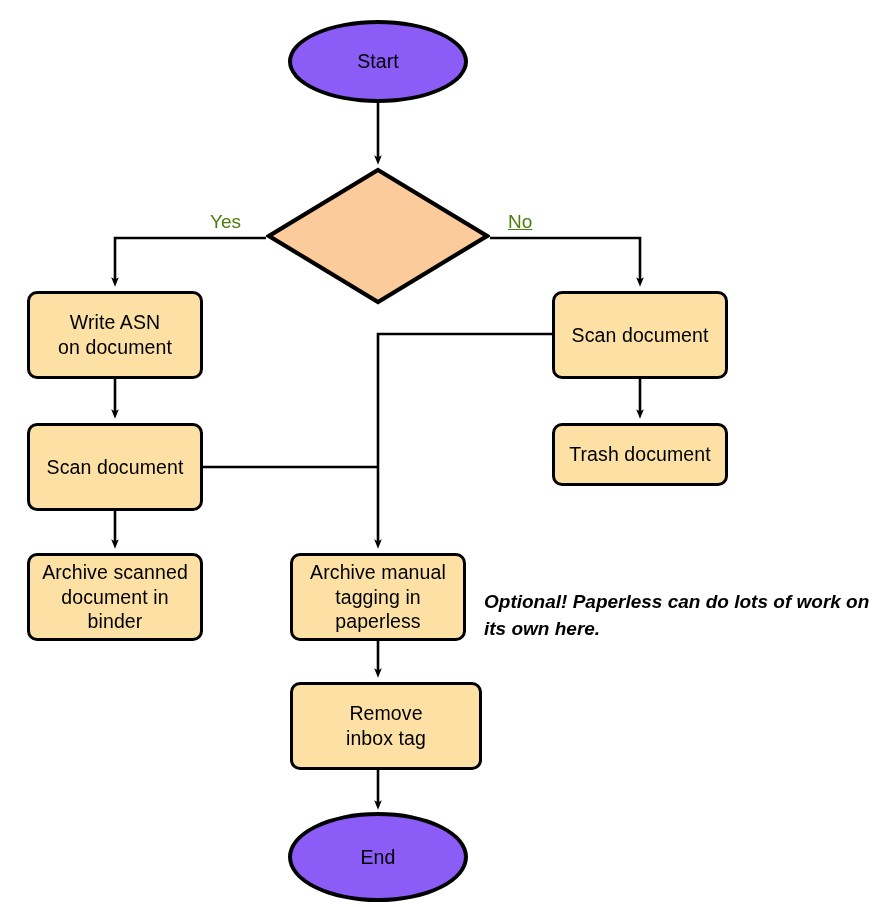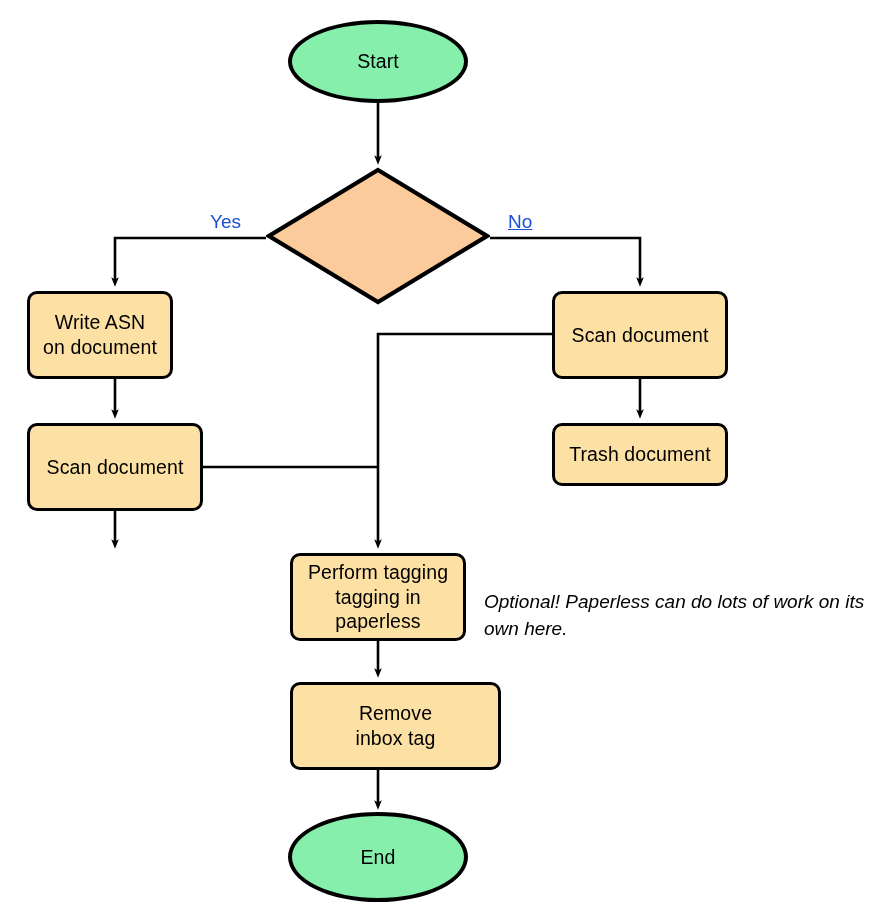--- a/index.html
+++ b/index.html
@@ -45,26 +45,26 @@
     border-radius: 10px;
     background: #fce0a4;
   }
   .node-decision {
     background: transparent;
     border: none;
   }
   .node-terminator {
     border: 4px solid #000000;
     border-radius: 50%;
-    background: #86efac;
+    background: #8b5cf6;
     justify-content: center;
   }
   .edge-label {
     position: absolute;
-    color: #1d4ed8;
+    color: #4d7c0f;
     font-size: 19px;
     line-height: 1;
     white-space: nowrap;
   }
   .note {
     position: absolute;
     color: #000000;
     font-style: italic;
     font-size: 19px;
     line-height: 1.42;
@@ -113,48 +113,53 @@
 
   <div class="node node-decision" style="left:266px; top:167px; width:224px; height:138px;">
     <svg width="224" height="138" viewBox="0 0 224 138" style="position:absolute; left:0; top:0;" aria-hidden="true">
       <polygon points="112,3 221,69 112,135 3,69" fill="#fbcb9c" stroke="#000000" stroke-width="4.2" stroke-linejoin="miter"></polygon>
     </svg>
   </div>
 
   <div class="edge-label" style="left:210px; top:212px;">Yes</div>
   <div class="edge-label" style="left:508px; top:212px;text-decoration:underline;">No</div>
 
-  <div class="node node-process" style="left:27px; top:291px; width:146px; height:88px;">
+  <div class="node node-process" style="left:27px; top:291px; width:176px; height:88px;">
     <span>Write ASN
 on document</span>
   </div>
 
   <div class="node node-process" style="left:27px; top:423px; width:176px; height:88px;">
     <span>Scan document</span>
   </div>
 
+  <div class="node node-process" style="left:27px; top:553px; width:176px; height:88px;">
+    <span>Archive scanned
+document in
+binder</span>
+  </div>
 
   <div class="node node-process" style="left:552px; top:291px; width:176px; height:88px;">
     <span>Scan document</span>
   </div>
 
   <div class="node node-process" style="left:552px; top:423px; width:176px; height:63px;">
     <span>Trash document</span>
   </div>
 
   <div class="node node-process" style="left:290px; top:553px; width:176px; height:88px;">
-    <span>Perform tagging
+    <span>Archive manual
 tagging in
 paperless</span>
   </div>
 
-  <div class="node node-process" style="left:290px; top:682px; width:211px; height:88px;">
+  <div class="node node-process" style="left:290px; top:682px; width:192px; height:88px;">
     <span>Remove
 inbox tag</span>
   </div>
 
   <div class="node node-terminator" style="left:288px; top:812px; width:180px; height:90px;">
     <span>End</span>
   </div>
 
-  <div class="note" style="left:484px; top:589px;">Optional! Paperless can do lots of work on its own here.</div>
+  <div class="note" style="left:484px; top:589px;font-weight:bold;">Optional! Paperless can do lots of work on its own here.</div>
 
 </div>
 
 </body></html>

